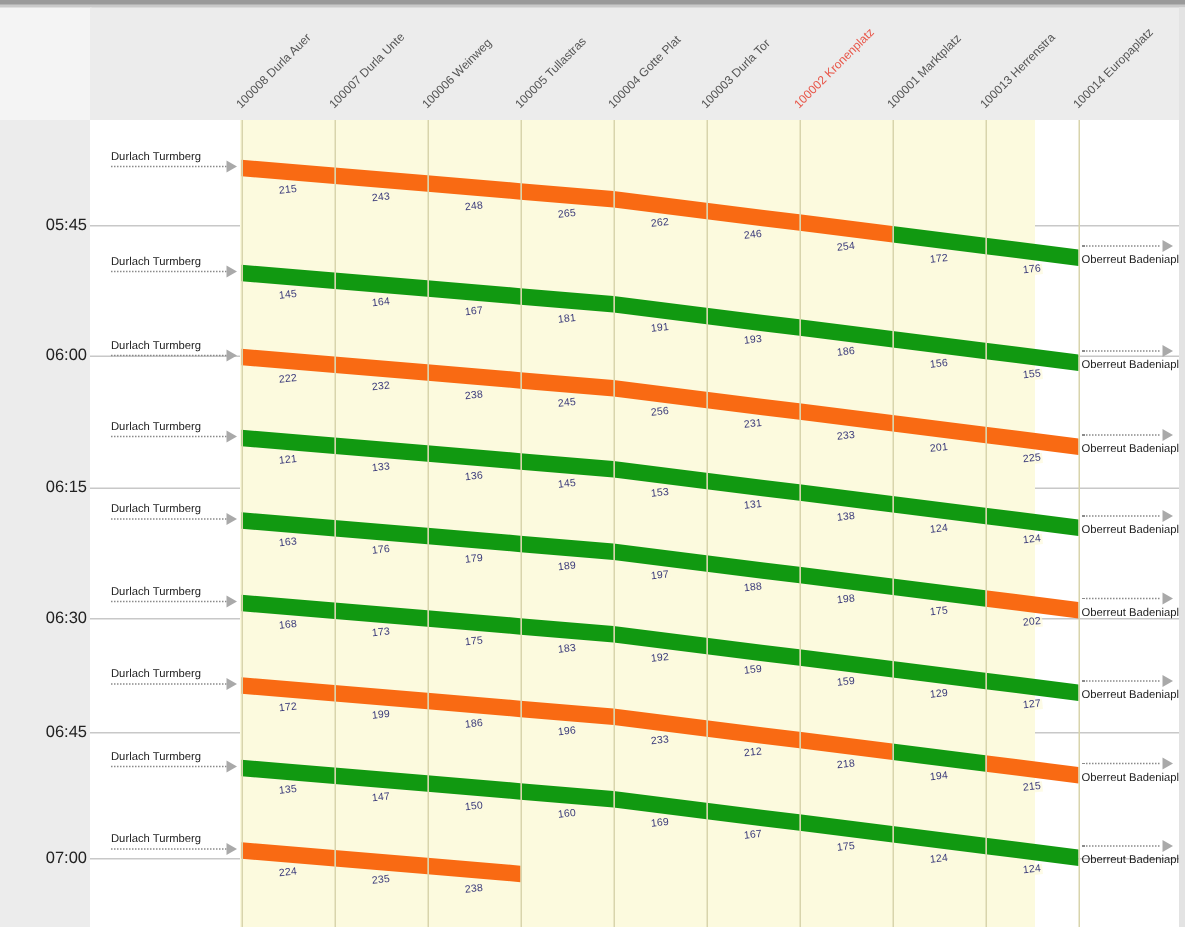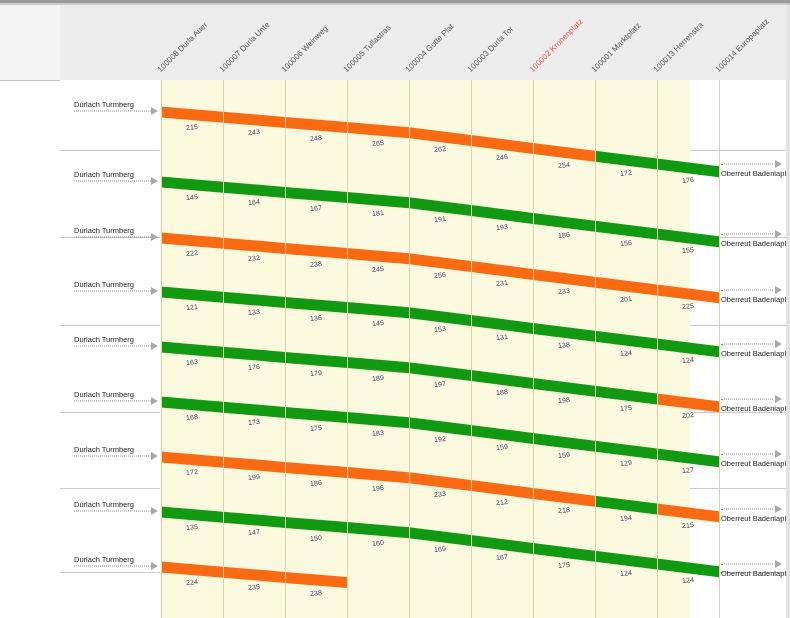--- a/index.html
+++ b/index.html
@@ -101,20 +101,28 @@
       <div class="col-label" style="left: 226px;">100006 Weinweg</div>
       <div class="col-label" style="left: 288px;">100005 Tullastras</div>
       <div class="col-label" style="left: 350px;">100004 Gotte Plat</div>
       <div class="col-label" style="left: 412px;">100003 Durla Tor</div>
       <div class="col-label highlight" style="left: 474px;">100002 Kronenplatz</div>
       <div class="col-label" style="left: 536px;">100001 Marktplatz</div>
       <div class="col-label" style="left: 598px;">100013 Herrenstra</div>
       <div class="col-label" style="left: 660px;">100014 Europaplatz</div>
     </div>
 
+  <div class="axis-col" id="axis-col">
+      <div class="time-tick" style="top: 70px;">05:45</div>
+      <div class="time-tick" style="top: 157px;">06:00</div>
+      <div class="time-tick" style="top: 245px;">06:15</div>
+      <div class="time-tick" style="top: 332px;">06:30</div>
+      <div class="time-tick" style="top: 408px;">06:45</div>
+      <div class="time-tick" style="top: 492px;">07:00</div>
+    </div>
 
   <div class="plot-outer" id="plot-outer">
     <div class="hgrid" style="top: 492px;"></div>
       <div class="hgrid" style="top: 408px;"></div>
       <div class="hgrid" style="top: 332px;"></div>
       <div class="hgrid" style="top: 245px;"></div>
       <div class="hgrid" style="top: 157px;"></div>
       <div class="hgrid" style="top: 70px;"></div>
       <div class="plot-band"></div>
     <svg class="trip-svg" id="trip-svg" viewBox="0 0 730 538" preserveAspectRatio="none">

